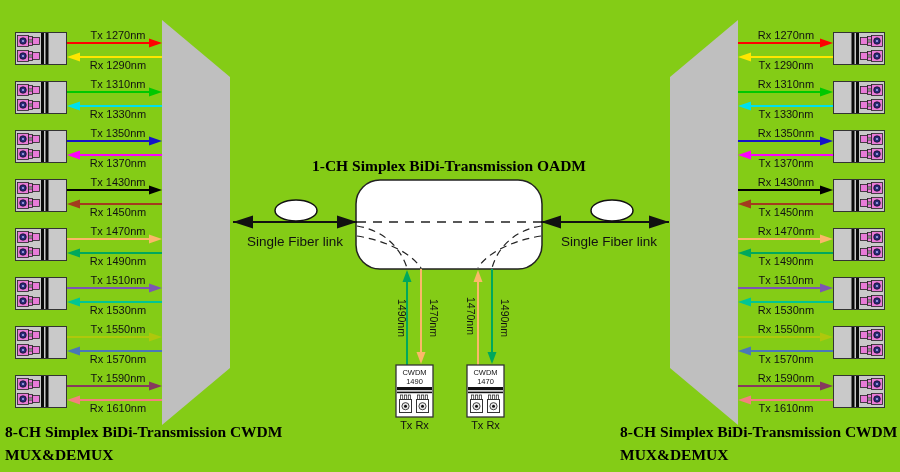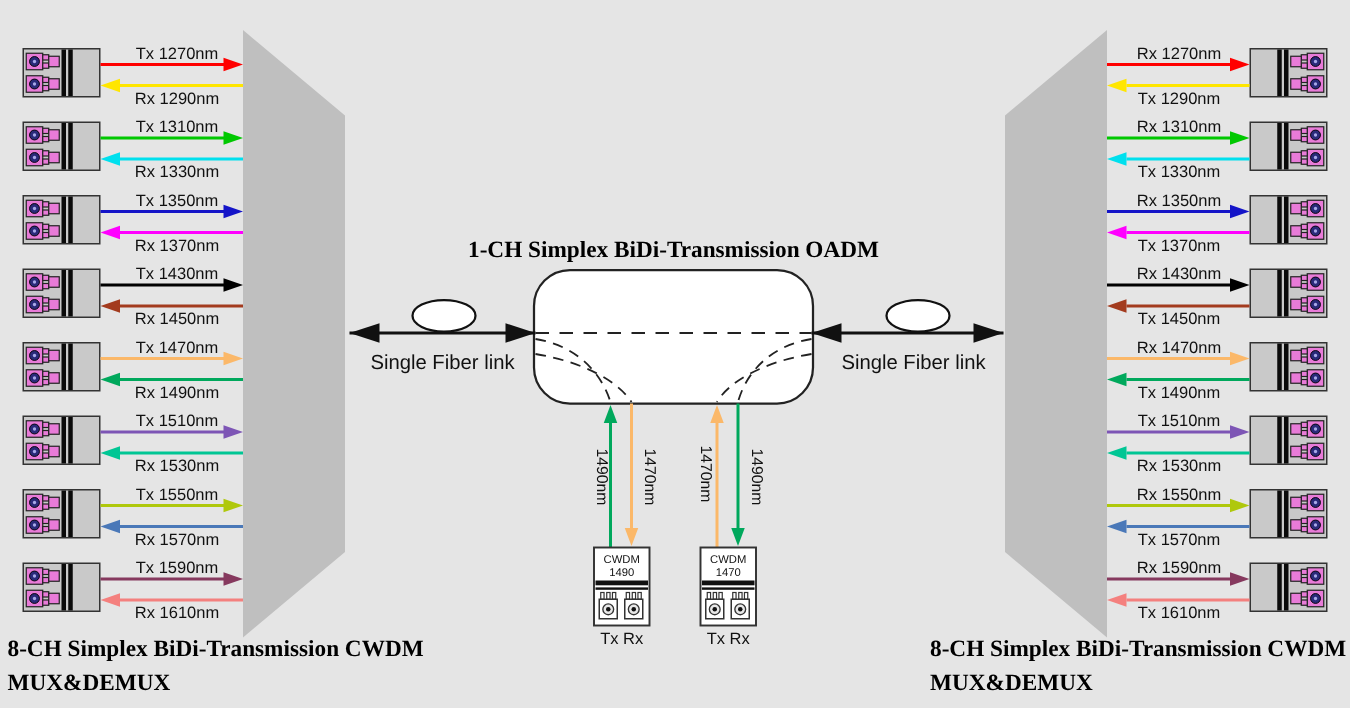--- a/index.html
+++ b/index.html
@@ -1,16 +1,16 @@
 <!DOCTYPE html>
 <html><head>
 <meta charset="utf-8">
 <style>
   html,body { margin:0; padding:0; background:#fff; }
-  .stage { position:relative; width:900px; height:472px; background:#e5e5e5; overflow:hidden; }
+  .stage { position:relative; width:900px; height:472px; background:#84cc16; overflow:hidden; }
   svg { display:block; }
   .lbl     { font-family:"Liberation Sans",sans-serif; font-size:11px;  fill:#111; text-anchor:middle; }
   .linklbl { font-family:"Liberation Sans",sans-serif; font-size:13.5px; fill:#111; text-anchor:middle; }
   .vlbl    { font-family:"Liberation Sans",sans-serif; font-size:10.5px; fill:#111; text-anchor:middle; }
   .modlbl  { font-family:"Liberation Sans",sans-serif; font-size:7.5px;  fill:#111; text-anchor:middle; }
   .portlbl { font-family:"Liberation Sans",sans-serif; font-size:11px;  fill:#111; text-anchor:middle; }
   .title   { font-family:"Liberation Serif",serif; font-size:15.5px; font-weight:bold; fill:#000; text-anchor:middle; }
   .caption { font-family:"Liberation Serif",serif; font-size:15.5px; font-weight:bold; fill:#000; }
   line.al   { stroke-width:2; }
   line.fib  { stroke:#111; stroke-width:2; }

